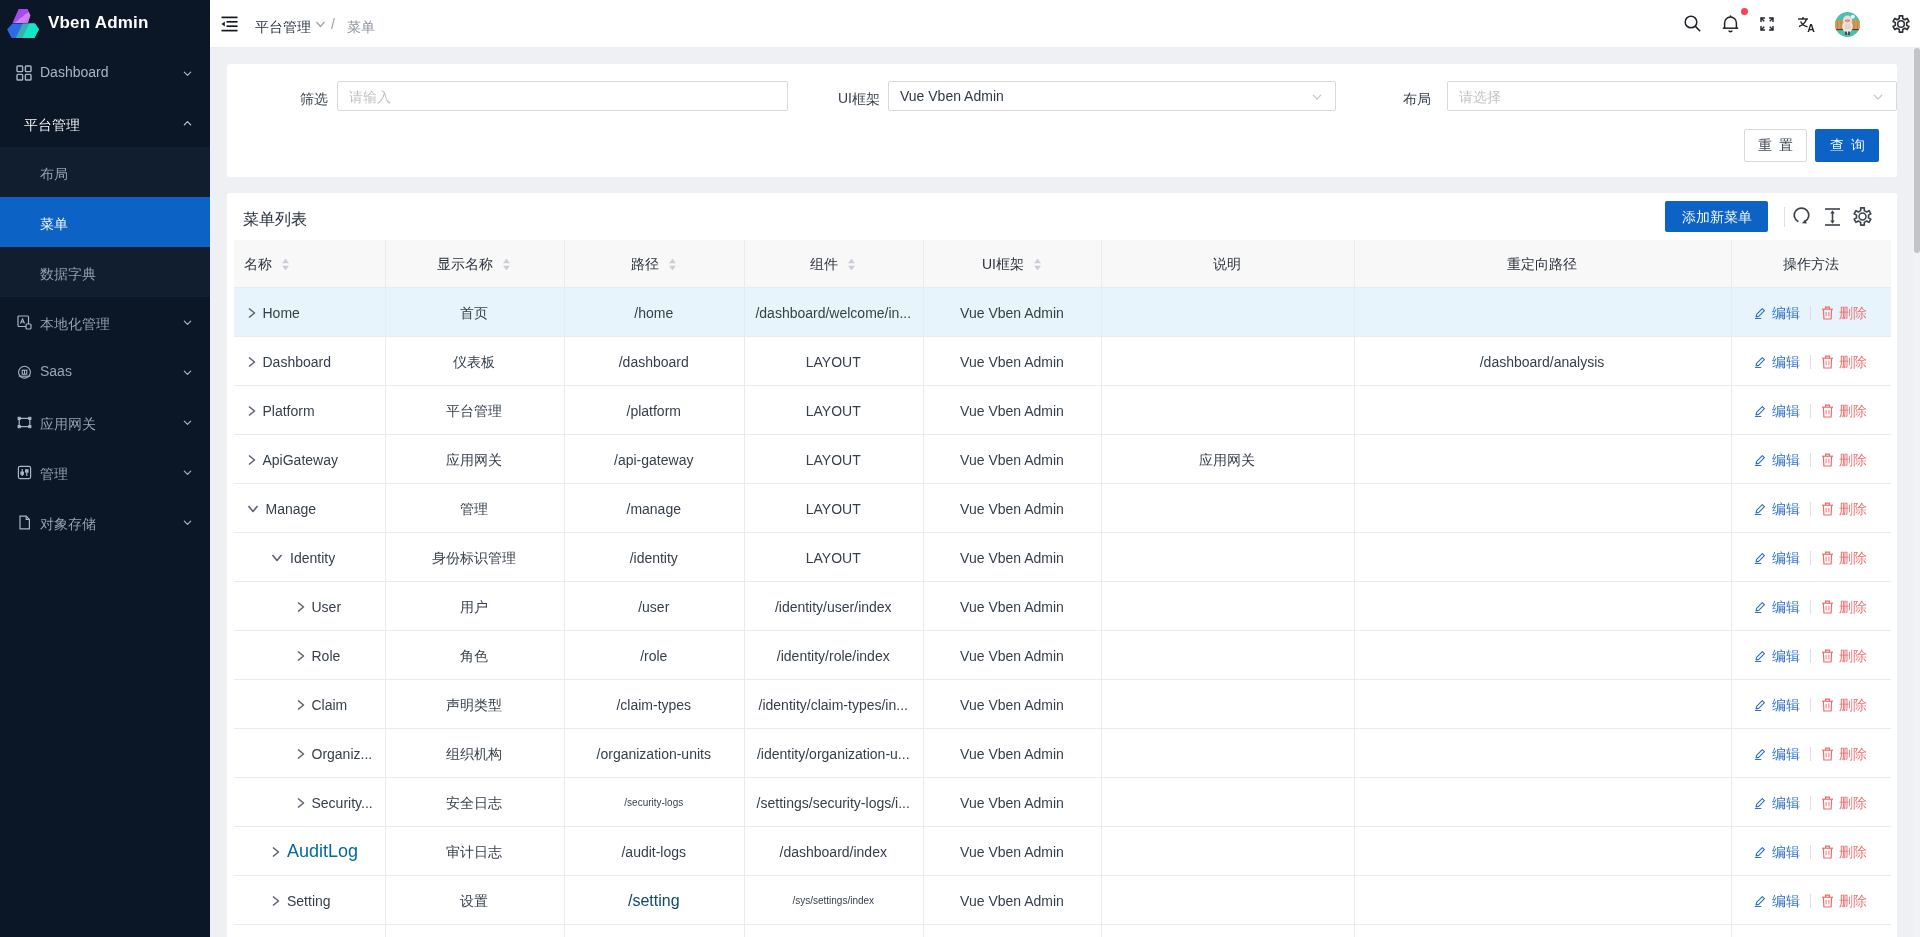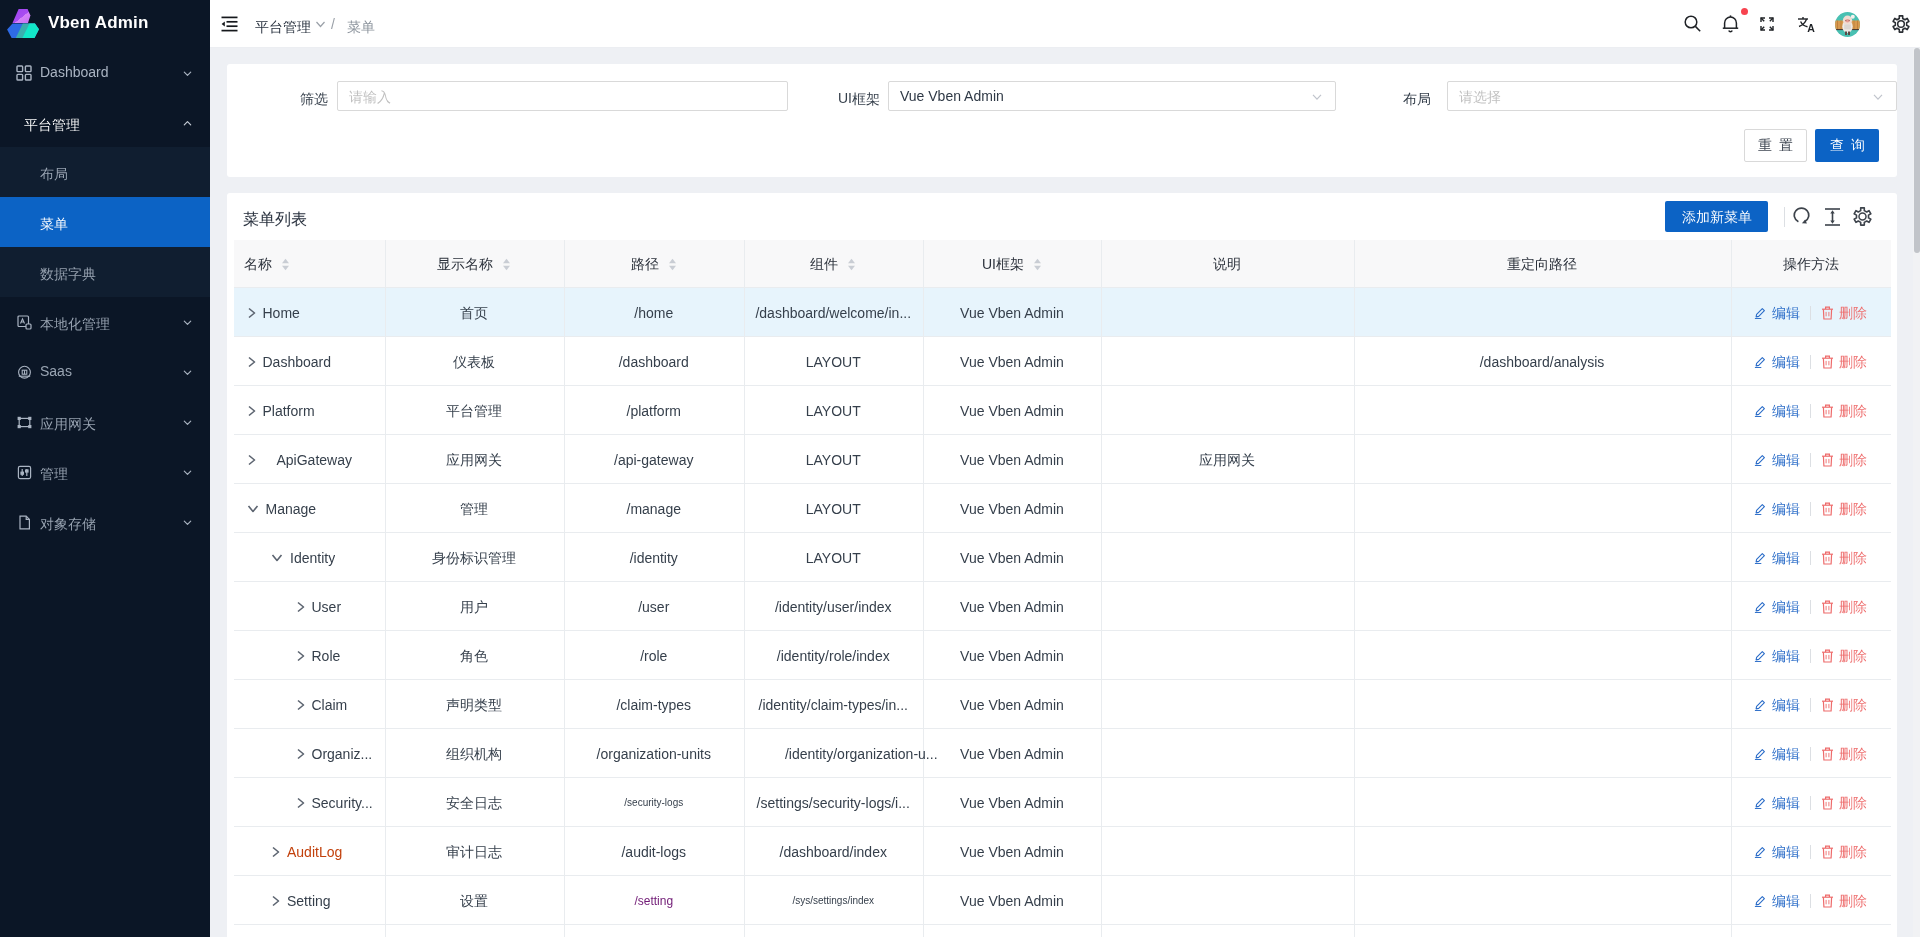--- a/index.html
+++ b/index.html
@@ -709,21 +709,21 @@
       <div class="abs" style="left:330.5px;top:195px;width:1px;height:49px;background:#e9ecef"></div>
       <div class="abs" style="left:510px;top:195px;width:1px;height:49px;background:#e9ecef"></div>
       <div class="abs" style="left:689.5px;top:195px;width:1px;height:49px;background:#e9ecef"></div>
       <div class="abs" style="left:867.5px;top:195px;width:1px;height:49px;background:#e9ecef"></div>
       <div class="abs" style="left:1120px;top:195px;width:1px;height:49px;background:#e9ecef"></div>
       <div class="abs" style="left:1497px;top:195px;width:1px;height:49px;background:#e9ecef"></div>
       <div class="td" style="left:13.0px;top:195px;height:49px">
         <svg width="9" height="12" viewBox="0 0 9 12">
           <path d="M2 1.5 L7.5 6 L2 10.5" fill="none" stroke="#5c6470" stroke-width="1.6" stroke-linejoin="round"></path>
         </svg>
-        <span style="margin-left:21px;font-size:14px;color:#353f4b">ApiGateway</span>
+        <span style="margin-left:7px;font-size:14px;color:#353f4b">ApiGateway</span>
       </div>
       <div class="td ctr" style="left:151px;top:195px;width:179.5px;height:49px;color:#353f4b">
         <svg class="zh" style="width:56.0px;height:14px" viewBox="0 119 4096 1024" fill="#353f4b">
           <use href="#u5e94"></use>
           <use href="#u7528" x="1024"></use>
           <use href="#u7f51" x="2048"></use>
           <use href="#u5173" x="3072"></use>
         </svg>
       </div>
       <div class="td ctr" style="left:330.5px;top:195px;width:179.5px;height:49px;color:#353f4b">
@@ -1085,21 +1085,21 @@
         <svg class="zh" style="width:56.0px;height:14px" viewBox="0 119 4096 1024" fill="#353f4b">
           <use href="#u7ec4"></use>
           <use href="#u7ec7" x="1024"></use>
           <use href="#u673a" x="2048"></use>
           <use href="#u6784" x="3072"></use>
         </svg>
       </div>
       <div class="td ctr" style="left:330.5px;top:489px;width:179.5px;height:49px;color:#353f4b">
         <span style="font-size:14px;color:#353f4b">/organization-units</span>
       </div>
-      <div class="td ctr" style="left:538px;top:489px;width:179.5px;height:49px;color:#353f4b">
+      <div class="td ctr" style="left:510px;top:489px;width:179.5px;height:49px;color:#353f4b">
         <span style="font-size:14px;color:#353f4b">/identity/organization-u...</span>
       </div>
       <div class="td ctr" style="left:689.5px;top:489px;width:178.0px;height:49px;color:#353f4b">
         <span style="font-size:14px;color:#353f4b">Vue Vben Admin</span>
       </div>
       <div class="td ctr" style="left:867.5px;top:489px;width:252.5px;height:49px;color:#353f4b"></div>
       <div class="td ctr" style="left:1120px;top:489px;width:377px;height:49px;color:#353f4b"></div>
       <div class="td" style="left:1497px;top:489px;width:160px;height:49px;justify-content:center">
         <span class="flex" style="color:#2a6cc8;font-size:14px">
           <svg width="13" height="13" viewBox="0 0 13 13" style="margin-right:5px">
@@ -1192,21 +1192,21 @@
       <div class="abs" style="left:330.5px;top:587px;width:1px;height:49px;background:#e9ecef"></div>
       <div class="abs" style="left:510px;top:587px;width:1px;height:49px;background:#e9ecef"></div>
       <div class="abs" style="left:689.5px;top:587px;width:1px;height:49px;background:#e9ecef"></div>
       <div class="abs" style="left:867.5px;top:587px;width:1px;height:49px;background:#e9ecef"></div>
       <div class="abs" style="left:1120px;top:587px;width:1px;height:49px;background:#e9ecef"></div>
       <div class="abs" style="left:1497px;top:587px;width:1px;height:49px;background:#e9ecef"></div>
       <div class="td" style="left:37.5px;top:587px;height:49px">
         <svg width="9" height="12" viewBox="0 0 9 12">
           <path d="M2 1.5 L7.5 6 L2 10.5" fill="none" stroke="#5c6470" stroke-width="1.6" stroke-linejoin="round"></path>
         </svg>
-        <span style="margin-left:7px;font-size:14px;color:#c2410c">AuditLog</span>
+        <span style="margin-left:7px;font-size:18px;color:#0369a1">AuditLog</span>
       </div>
       <div class="td ctr" style="left:151px;top:587px;width:179.5px;height:49px;color:#353f4b">
         <svg class="zh" style="width:56.0px;height:14px" viewBox="0 119 4096 1024" fill="#353f4b">
           <use href="#u5ba1"></use>
           <use href="#u8ba1" x="1024"></use>
           <use href="#u65e5" x="2048"></use>
           <use href="#u5fd7" x="3072"></use>
         </svg>
       </div>
       <div class="td ctr" style="left:330.5px;top:587px;width:179.5px;height:49px;color:#353f4b">
@@ -1261,21 +1261,21 @@
         </svg>
         <span style="margin-left:7px;font-size:14px;color:#353f4b">Setting</span>
       </div>
       <div class="td ctr" style="left:151px;top:636px;width:179.5px;height:49px;color:#353f4b">
         <svg class="zh" style="width:28.0px;height:14px" viewBox="0 119 2048 1024" fill="#353f4b">
           <use href="#u8bbe"></use>
           <use href="#u7f6e" x="1024"></use>
         </svg>
       </div>
       <div class="td ctr" style="left:330.5px;top:636px;width:179.5px;height:49px;color:#353f4b">
-        <span style="font-size:12px;color:#701a75">/setting</span>
+        <span style="font-size:16px;color:#0c4a6e">/setting</span>
       </div>
       <div class="td ctr" style="left:510px;top:636px;width:179.5px;height:49px;color:#353f4b">
         <span style="font-size:10px;color:#353f4b">/sys/settings/index</span>
       </div>
       <div class="td ctr" style="left:689.5px;top:636px;width:178.0px;height:49px;color:#353f4b">
         <span style="font-size:14px;color:#353f4b">Vue Vben Admin</span>
       </div>
       <div class="td ctr" style="left:867.5px;top:636px;width:252.5px;height:49px;color:#353f4b"></div>
       <div class="td ctr" style="left:1120px;top:636px;width:377px;height:49px;color:#353f4b"></div>
       <div class="td" style="left:1497px;top:636px;width:160px;height:49px;justify-content:center">

